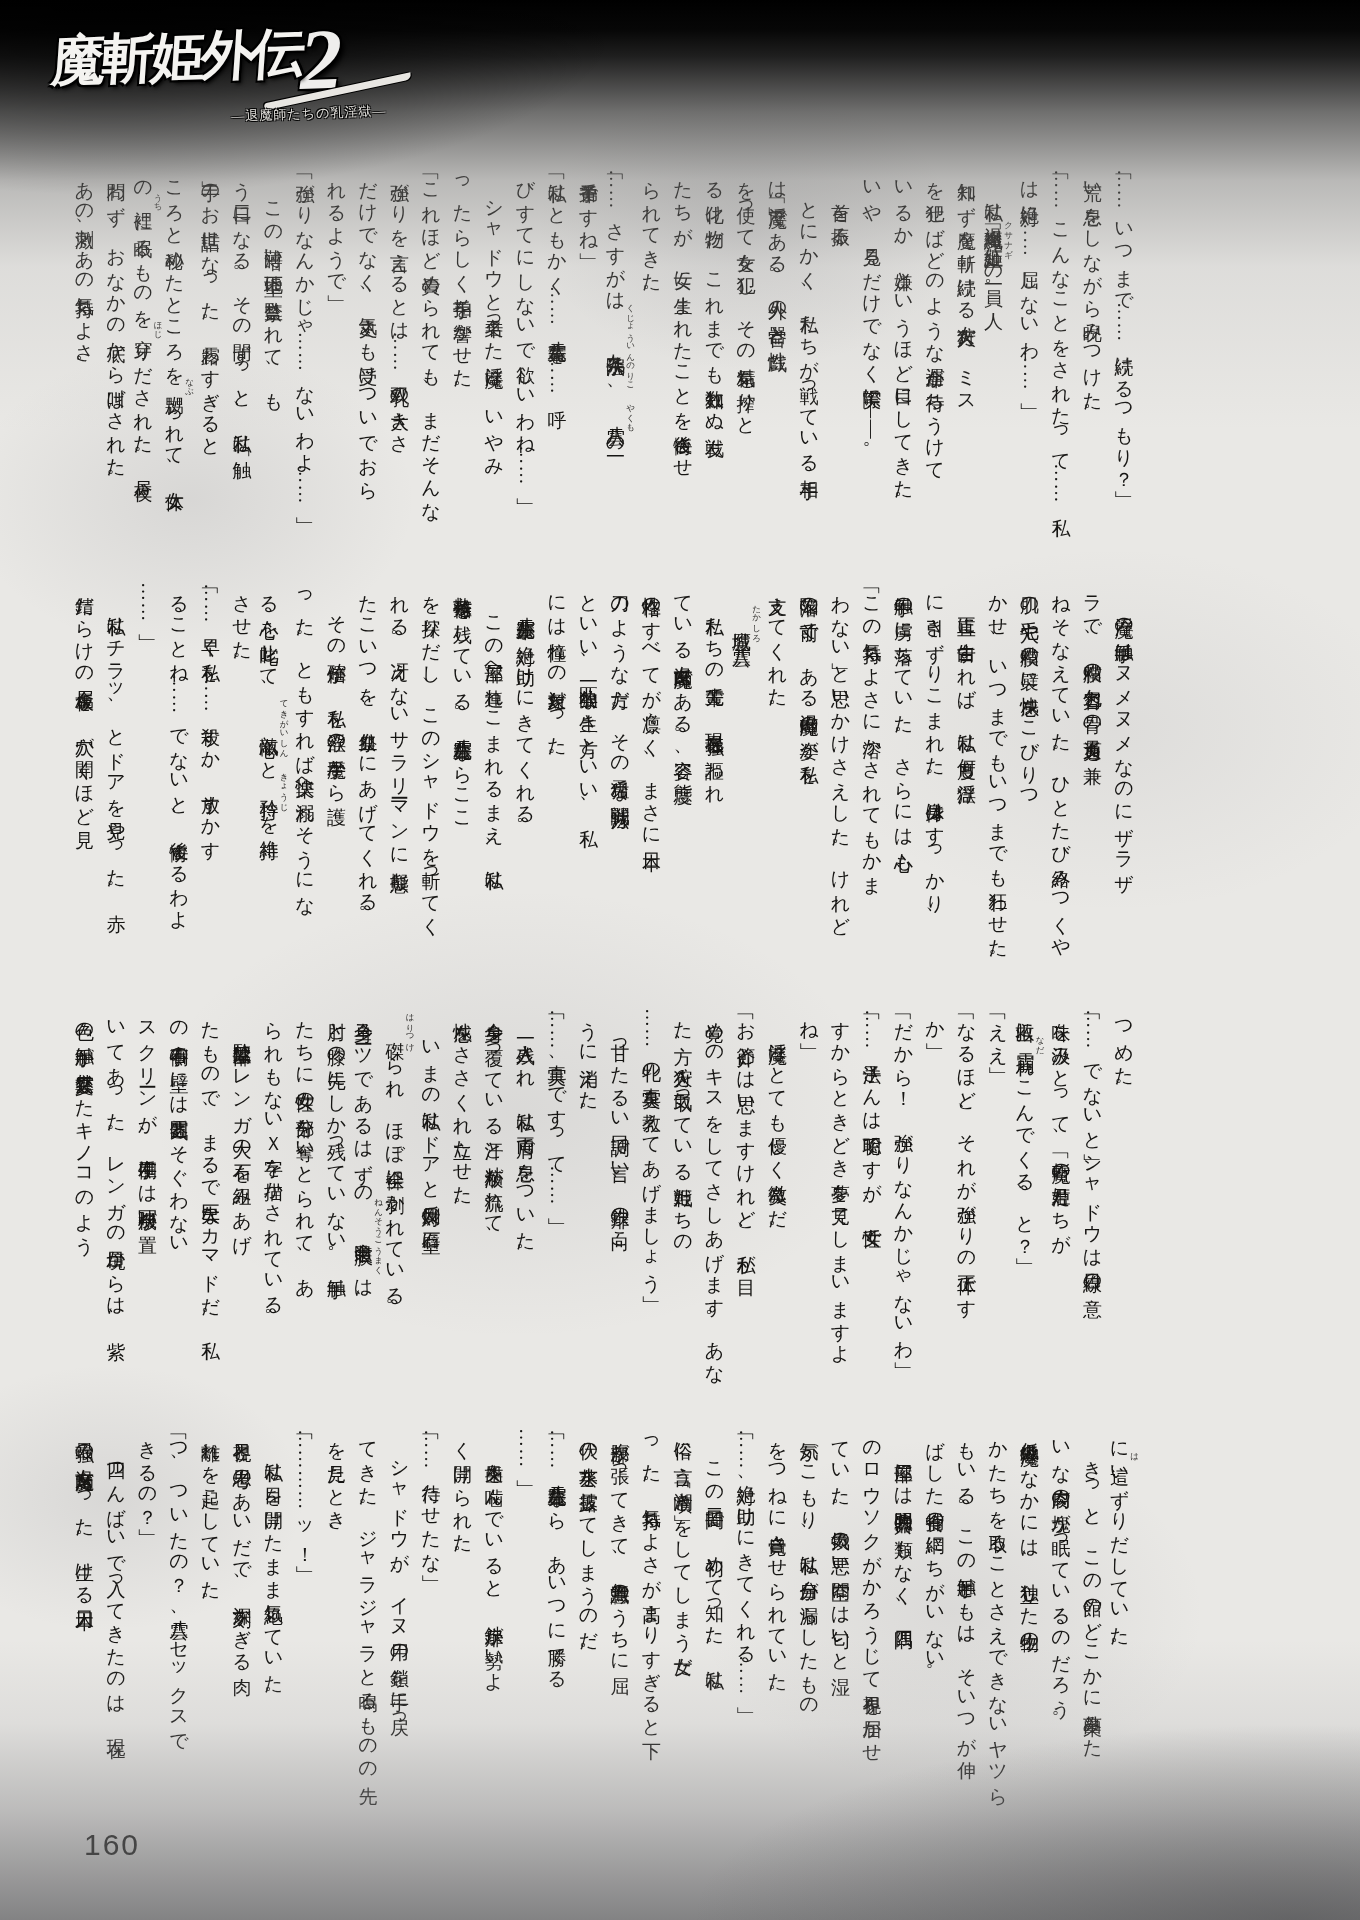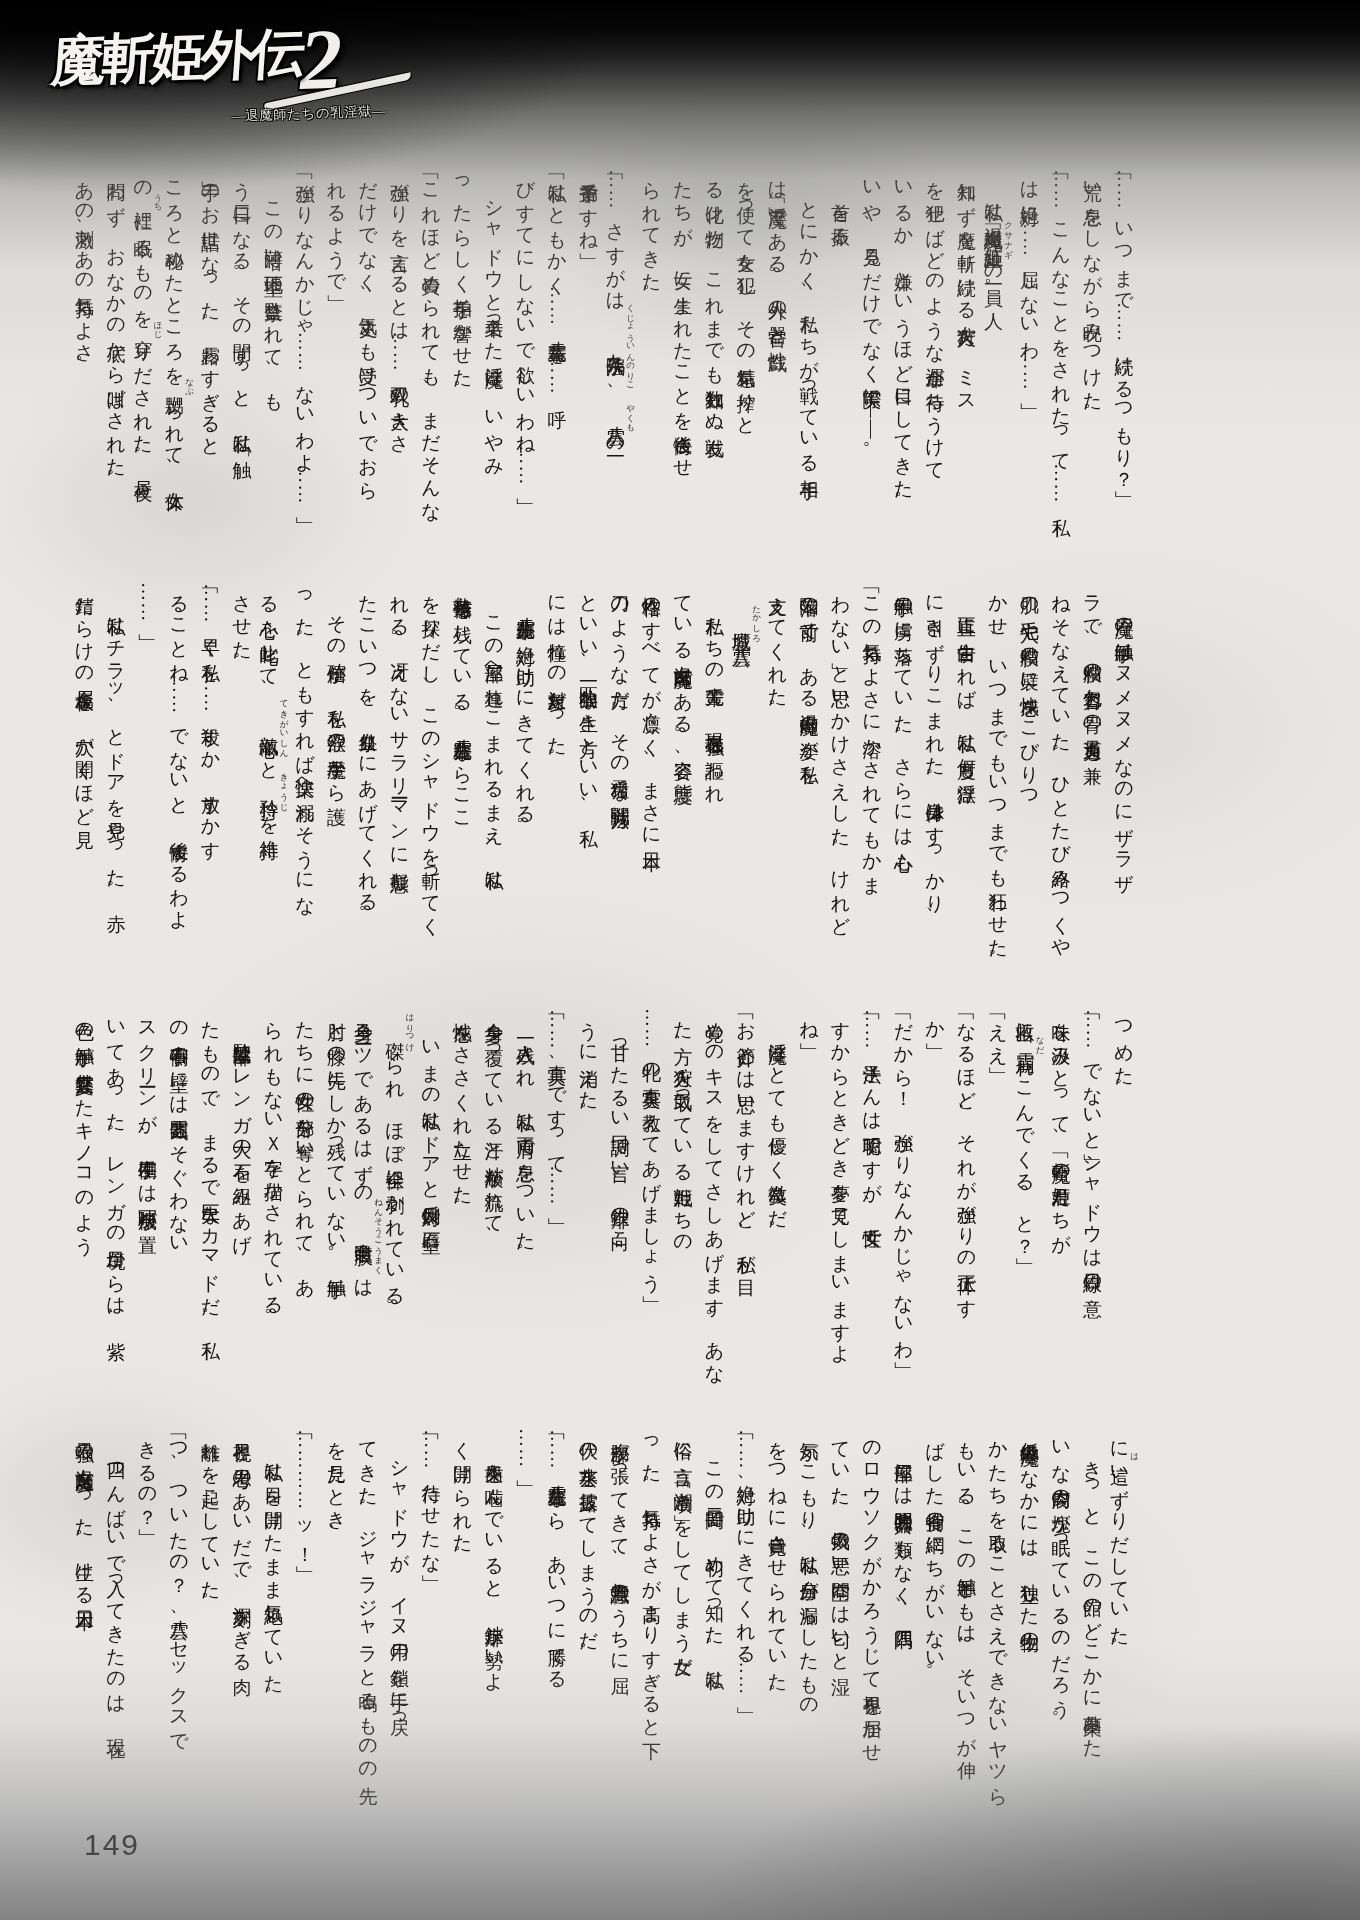--- a/index.html
+++ b/index.html
@@ -222,13 +222,13 @@
       <div class="col">「つ、ついたの？　八雲、セックスで</div>
       <div class="col">きるの？」</div>
       <div class="col">　四つんばいで入ってきたのは、現在</div>
       <div class="col">最強の女退魔師だった。生ける日本刀</div>
     </div>
   </div>
 
 <div class="top-shade"></div>
 <div class="bottom-shade"></div>
 
-<div class="page-number">149</div>
+<div class="page-number">160</div>
 
 </body></html>

